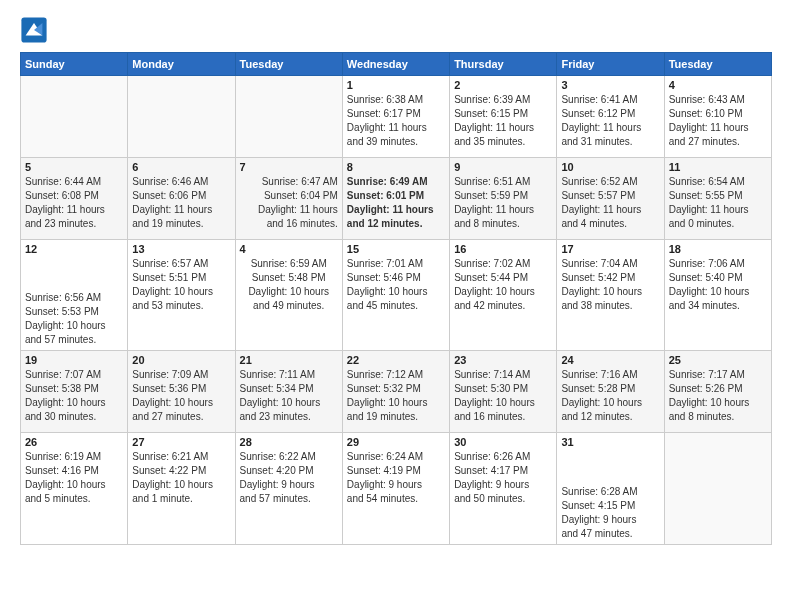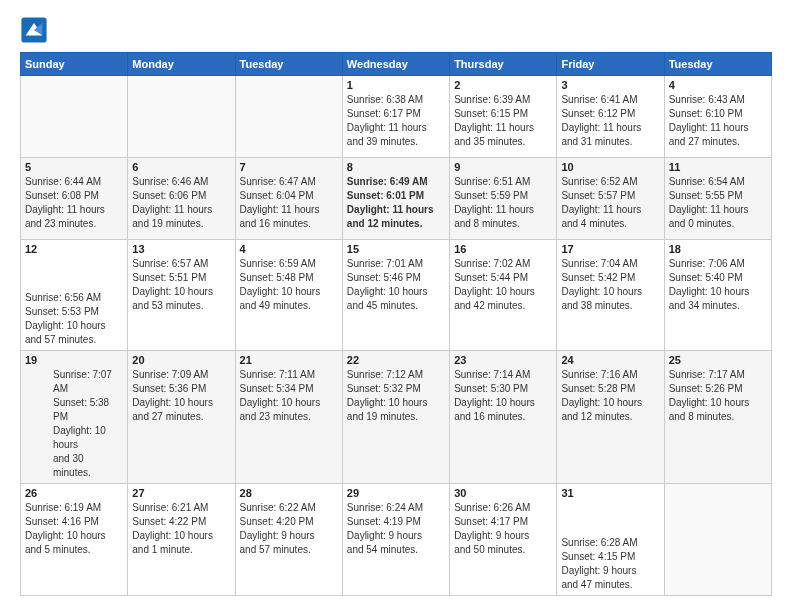--- a/index.html
+++ b/index.html
@@ -175,21 +175,21 @@
           </td>
           <td>
             <span class="day-number">6</span>
             <div class="day-info" style="white-space: pre-line;">Sunrise: 6:46 AM
 Sunset: 6:06 PM
 Daylight: 11 hours
 and 19 minutes.</div>
           </td>
           <td>
             <span class="day-number">7</span>
-            <div class="day-info" style="white-space: pre-line;">Sunrise: 6:47 AM
+            <div class="day-info" style="white-space: pre-line; text-align: right;">Sunrise: 6:47 AM
 Sunset: 6:04 PM
 Daylight: 11 hours
 and 16 minutes.</div>
           </td>
           <td>
             <span class="day-number">8</span>
             <div class="day-info" style="white-space: pre-line; font-weight: bold;">Sunrise: 6:49 AM
 Sunset: 6:01 PM
 Daylight: 11 hours
 and 12 minutes.</div>
@@ -226,21 +226,21 @@
           </td>
           <td>
             <span class="day-number">13</span>
             <div class="day-info" style="white-space: pre-line;">Sunrise: 6:57 AM
 Sunset: 5:51 PM
 Daylight: 10 hours
 and 53 minutes.</div>
           </td>
           <td>
             <span class="day-number">4</span>
-            <div class="day-info" style="white-space: pre-line;">Sunrise: 6:59 AM
+            <div class="day-info" style="white-space: pre-line; text-align: center;">Sunrise: 6:59 AM
 Sunset: 5:48 PM
 Daylight: 10 hours
 and 49 minutes.</div>
           </td>
           <td>
             <span class="day-number">15</span>
             <div class="day-info" style="white-space: pre-line;">Sunrise: 7:01 AM
 Sunset: 5:46 PM
 Daylight: 10 hours
 and 45 minutes.</div>
@@ -263,21 +263,21 @@
             <span class="day-number">18</span>
             <div class="day-info" style="white-space: pre-line;">Sunrise: 7:06 AM
 Sunset: 5:40 PM
 Daylight: 10 hours
 and 34 minutes.</div>
           </td>
         </tr>
         <tr>
           <td>
             <span class="day-number">19</span>
-            <div class="day-info" style="white-space: pre-line; margin-left: 28px;">Sunrise: 7:07 AM
+            <div class="day-info" style="white-space: pre-line;">Sunrise: 7:07 AM
 Sunset: 5:38 PM
 Daylight: 10 hours
 and 30 minutes.</div>
           </td>
           <td>
             <span class="day-number">20</span>
             <div class="day-info" style="white-space: pre-line;">Sunrise: 7:09 AM
 Sunset: 5:36 PM
 Daylight: 10 hours
 and 27 minutes.</div>

